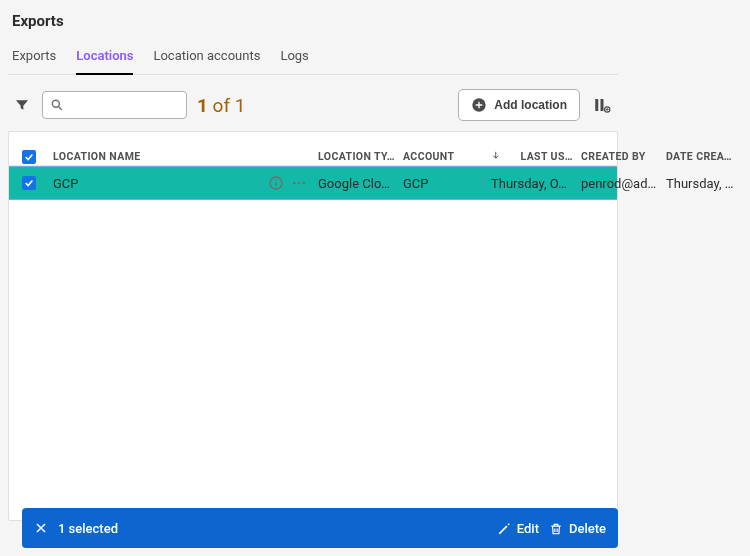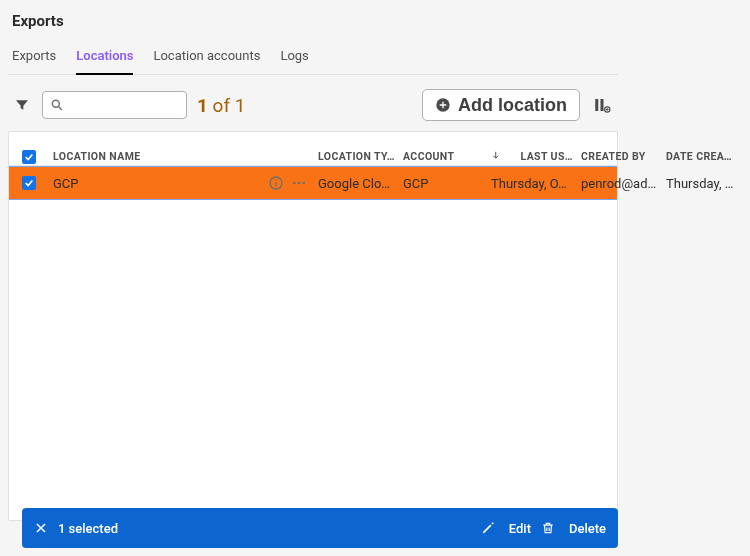--- a/index.html
+++ b/index.html
@@ -69,21 +69,21 @@
   .spacer { flex:1; }
   .btn {
     height: 32px;
     border: 1px solid #b0b0b0;
     border-radius: 5px;
     background: #fff;
     padding: 0 12px;
     display: inline-flex;
     align-items: center;
     gap: 7px;
-    font-size: 18px;
+    font-size: 12px;
     color:#3f3f3f;
     cursor:pointer;
     font-weight:600;
   }
   .icon-btn {
     width: 24px; height:24px;
     display:flex; align-items:center; justify-content:center;
     color:#4b4b4b;
     cursor:pointer;
   }
@@ -102,21 +102,21 @@
   .thead {
     border-bottom:1px solid #e6e6e6;
     font-size: 10.5px;
     font-weight:700;
     letter-spacing: 0.4px;
     color:#505050;
     text-transform: uppercase;
   }
   .thead .cell { white-space:nowrap; overflow:hidden; text-overflow:ellipsis;margin-top:16px; }
   .trow {
-    background:#f97316;
+    background:#14b8a6;
     border:1px solid #7aa7f0;
     border-left:none; border-right:none;
     font-size:13px;
     color:#2c2c2c;
   }
   .cell { padding: 0 4px; white-space:nowrap; overflow:hidden; text-overflow:ellipsis; }
   .cell.center { display:flex; justify-content:center; }
   .cell.name { display:flex; align-items:center; gap:6px; }
   .row-actions { display:flex; align-items:center; gap:6px; justify-content:flex-end; padding-right:6px;}
   .checkbox {
@@ -136,21 +136,21 @@
     color:#fff;
     border-radius:4px;
     display:flex;
     align-items:center;
     padding: 0 12px;
     gap:10px;
     font-size:13px;
     font-weight:500;
   }
   .footer-bar .spacer { flex:1; }
-  .footer-action { display:flex; align-items:center; gap:14px; cursor:pointer; }
+  .footer-action { display:flex; align-items:flex-end; gap:6px; cursor:pointer; }
   .info-icon, .more-icon { color:#6e6e6e; cursor:pointer; display:flex; align-items:center; }
 </style>
 </head>
 <body>
 
 <div class="page">
   <div class="title">Exports</div>
 
   <div class="tabs">
     <div class="tab">Exports</div>

